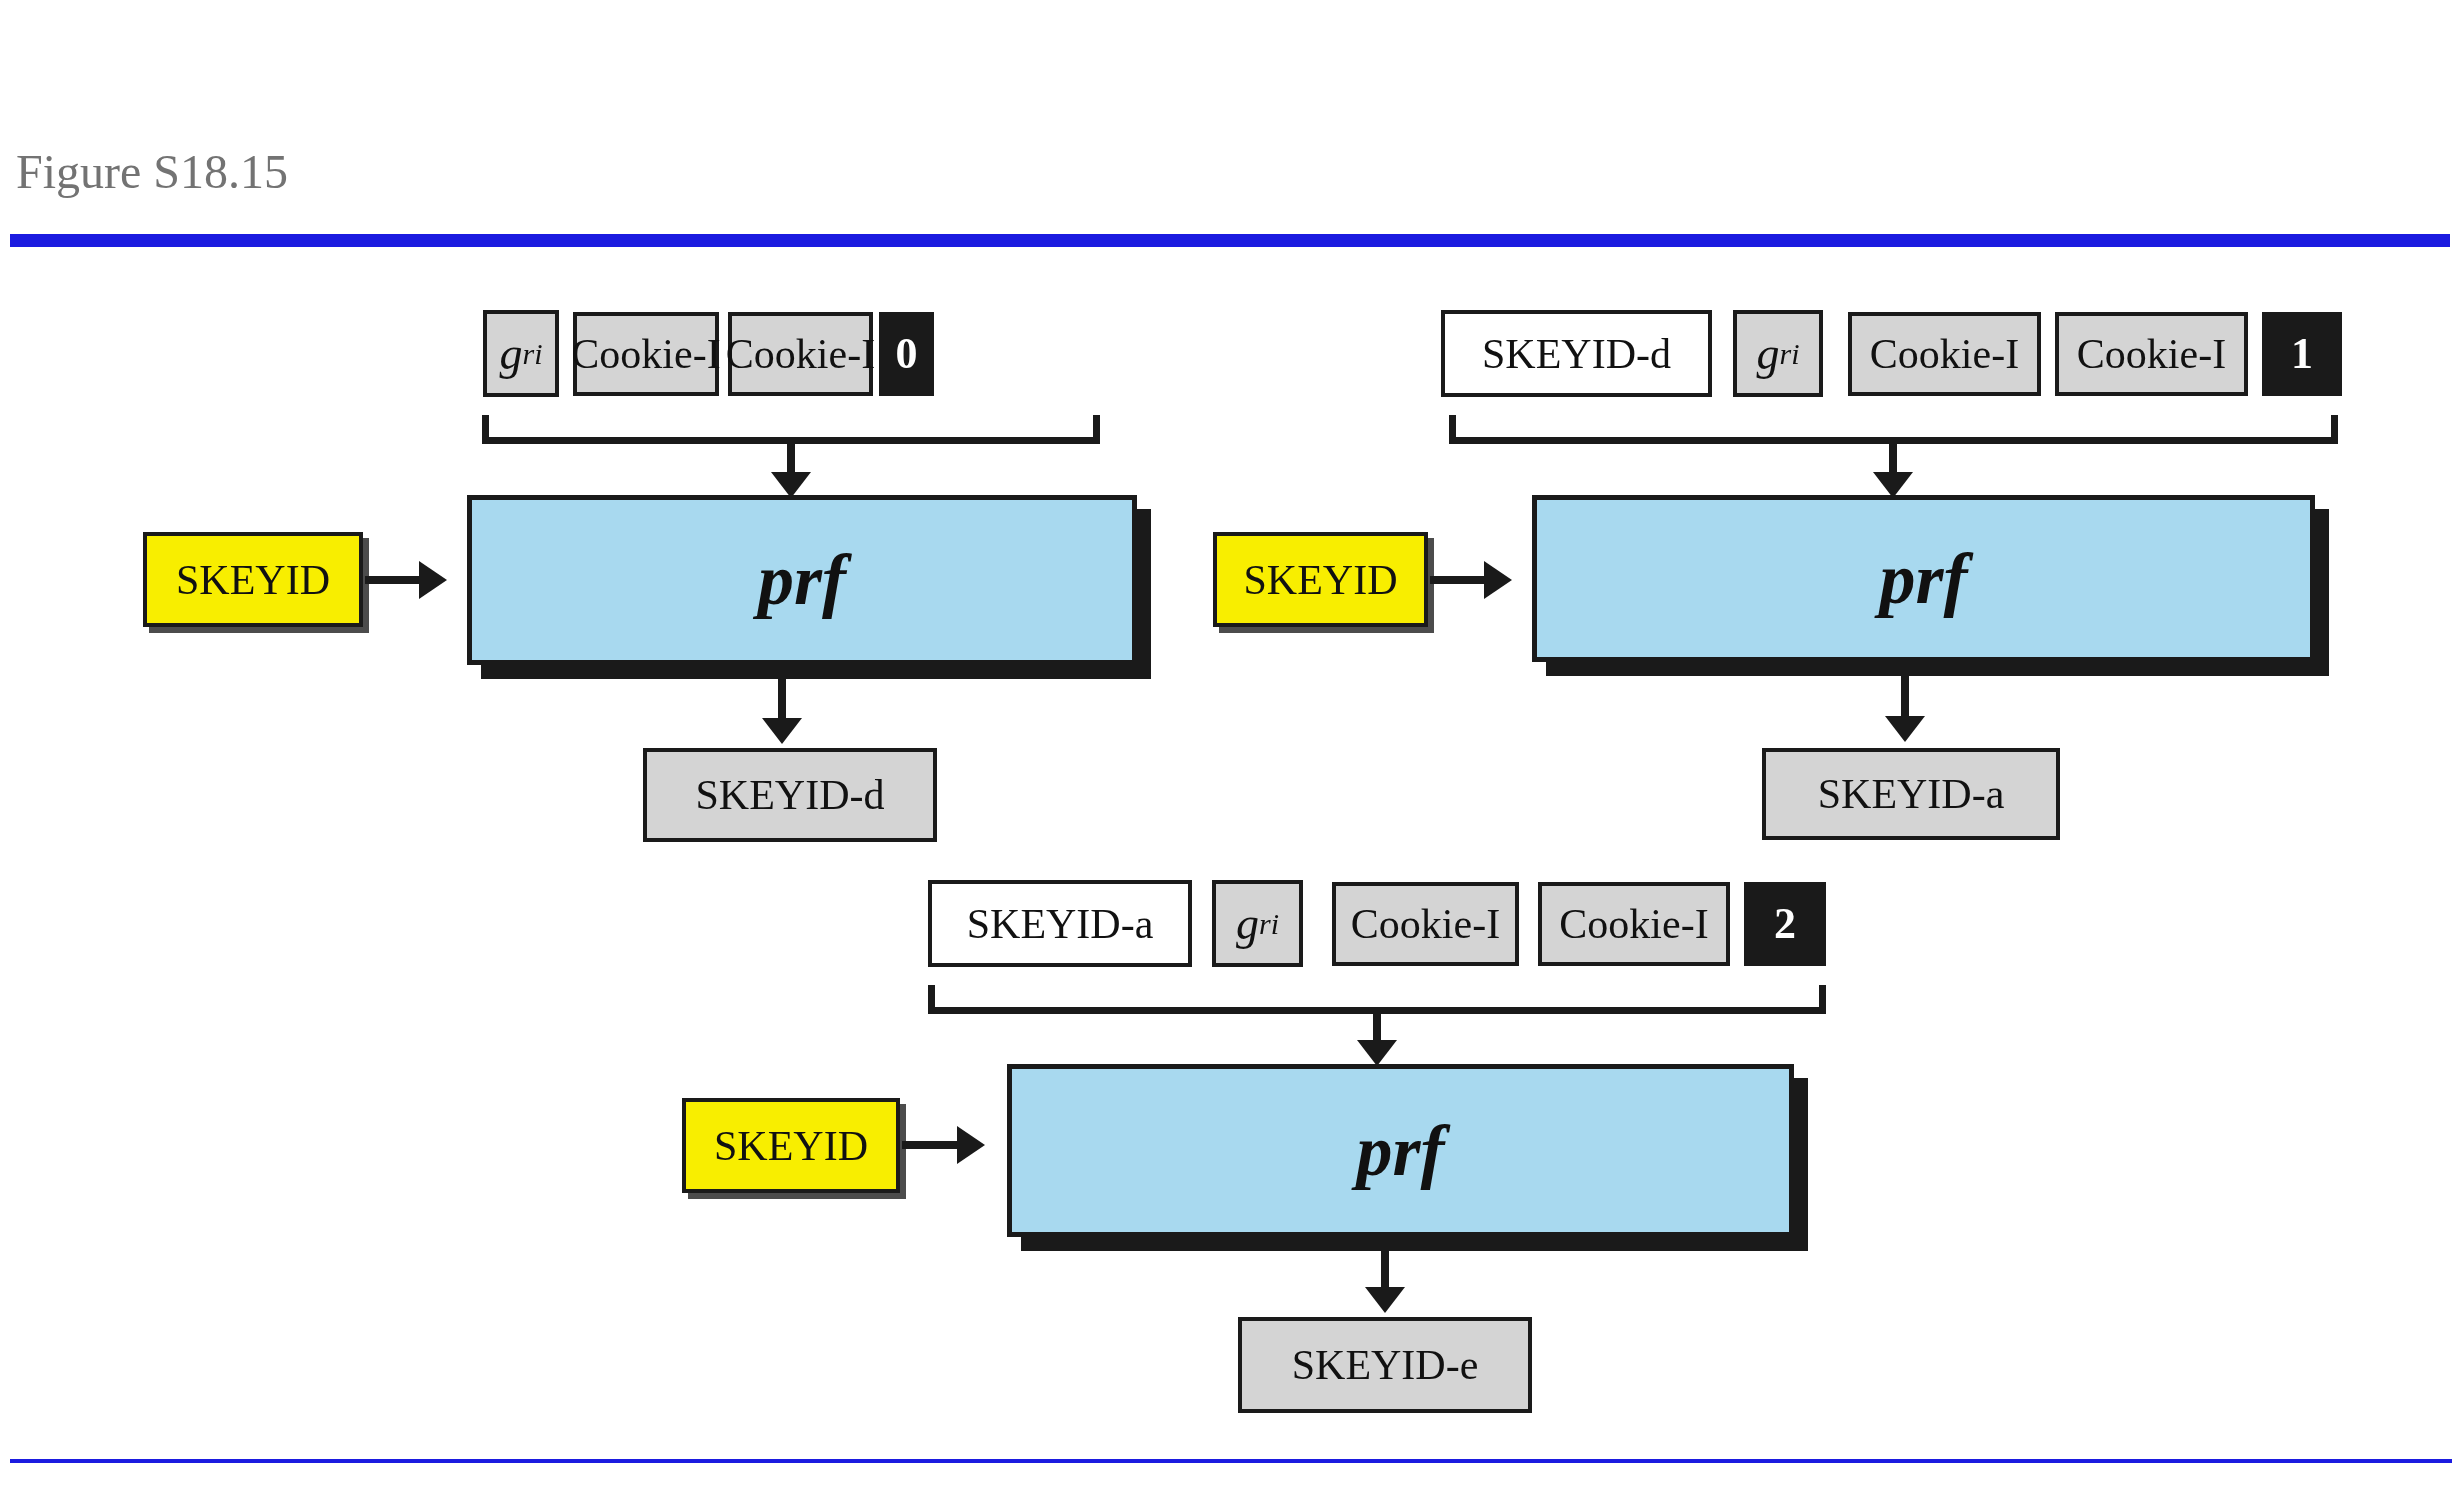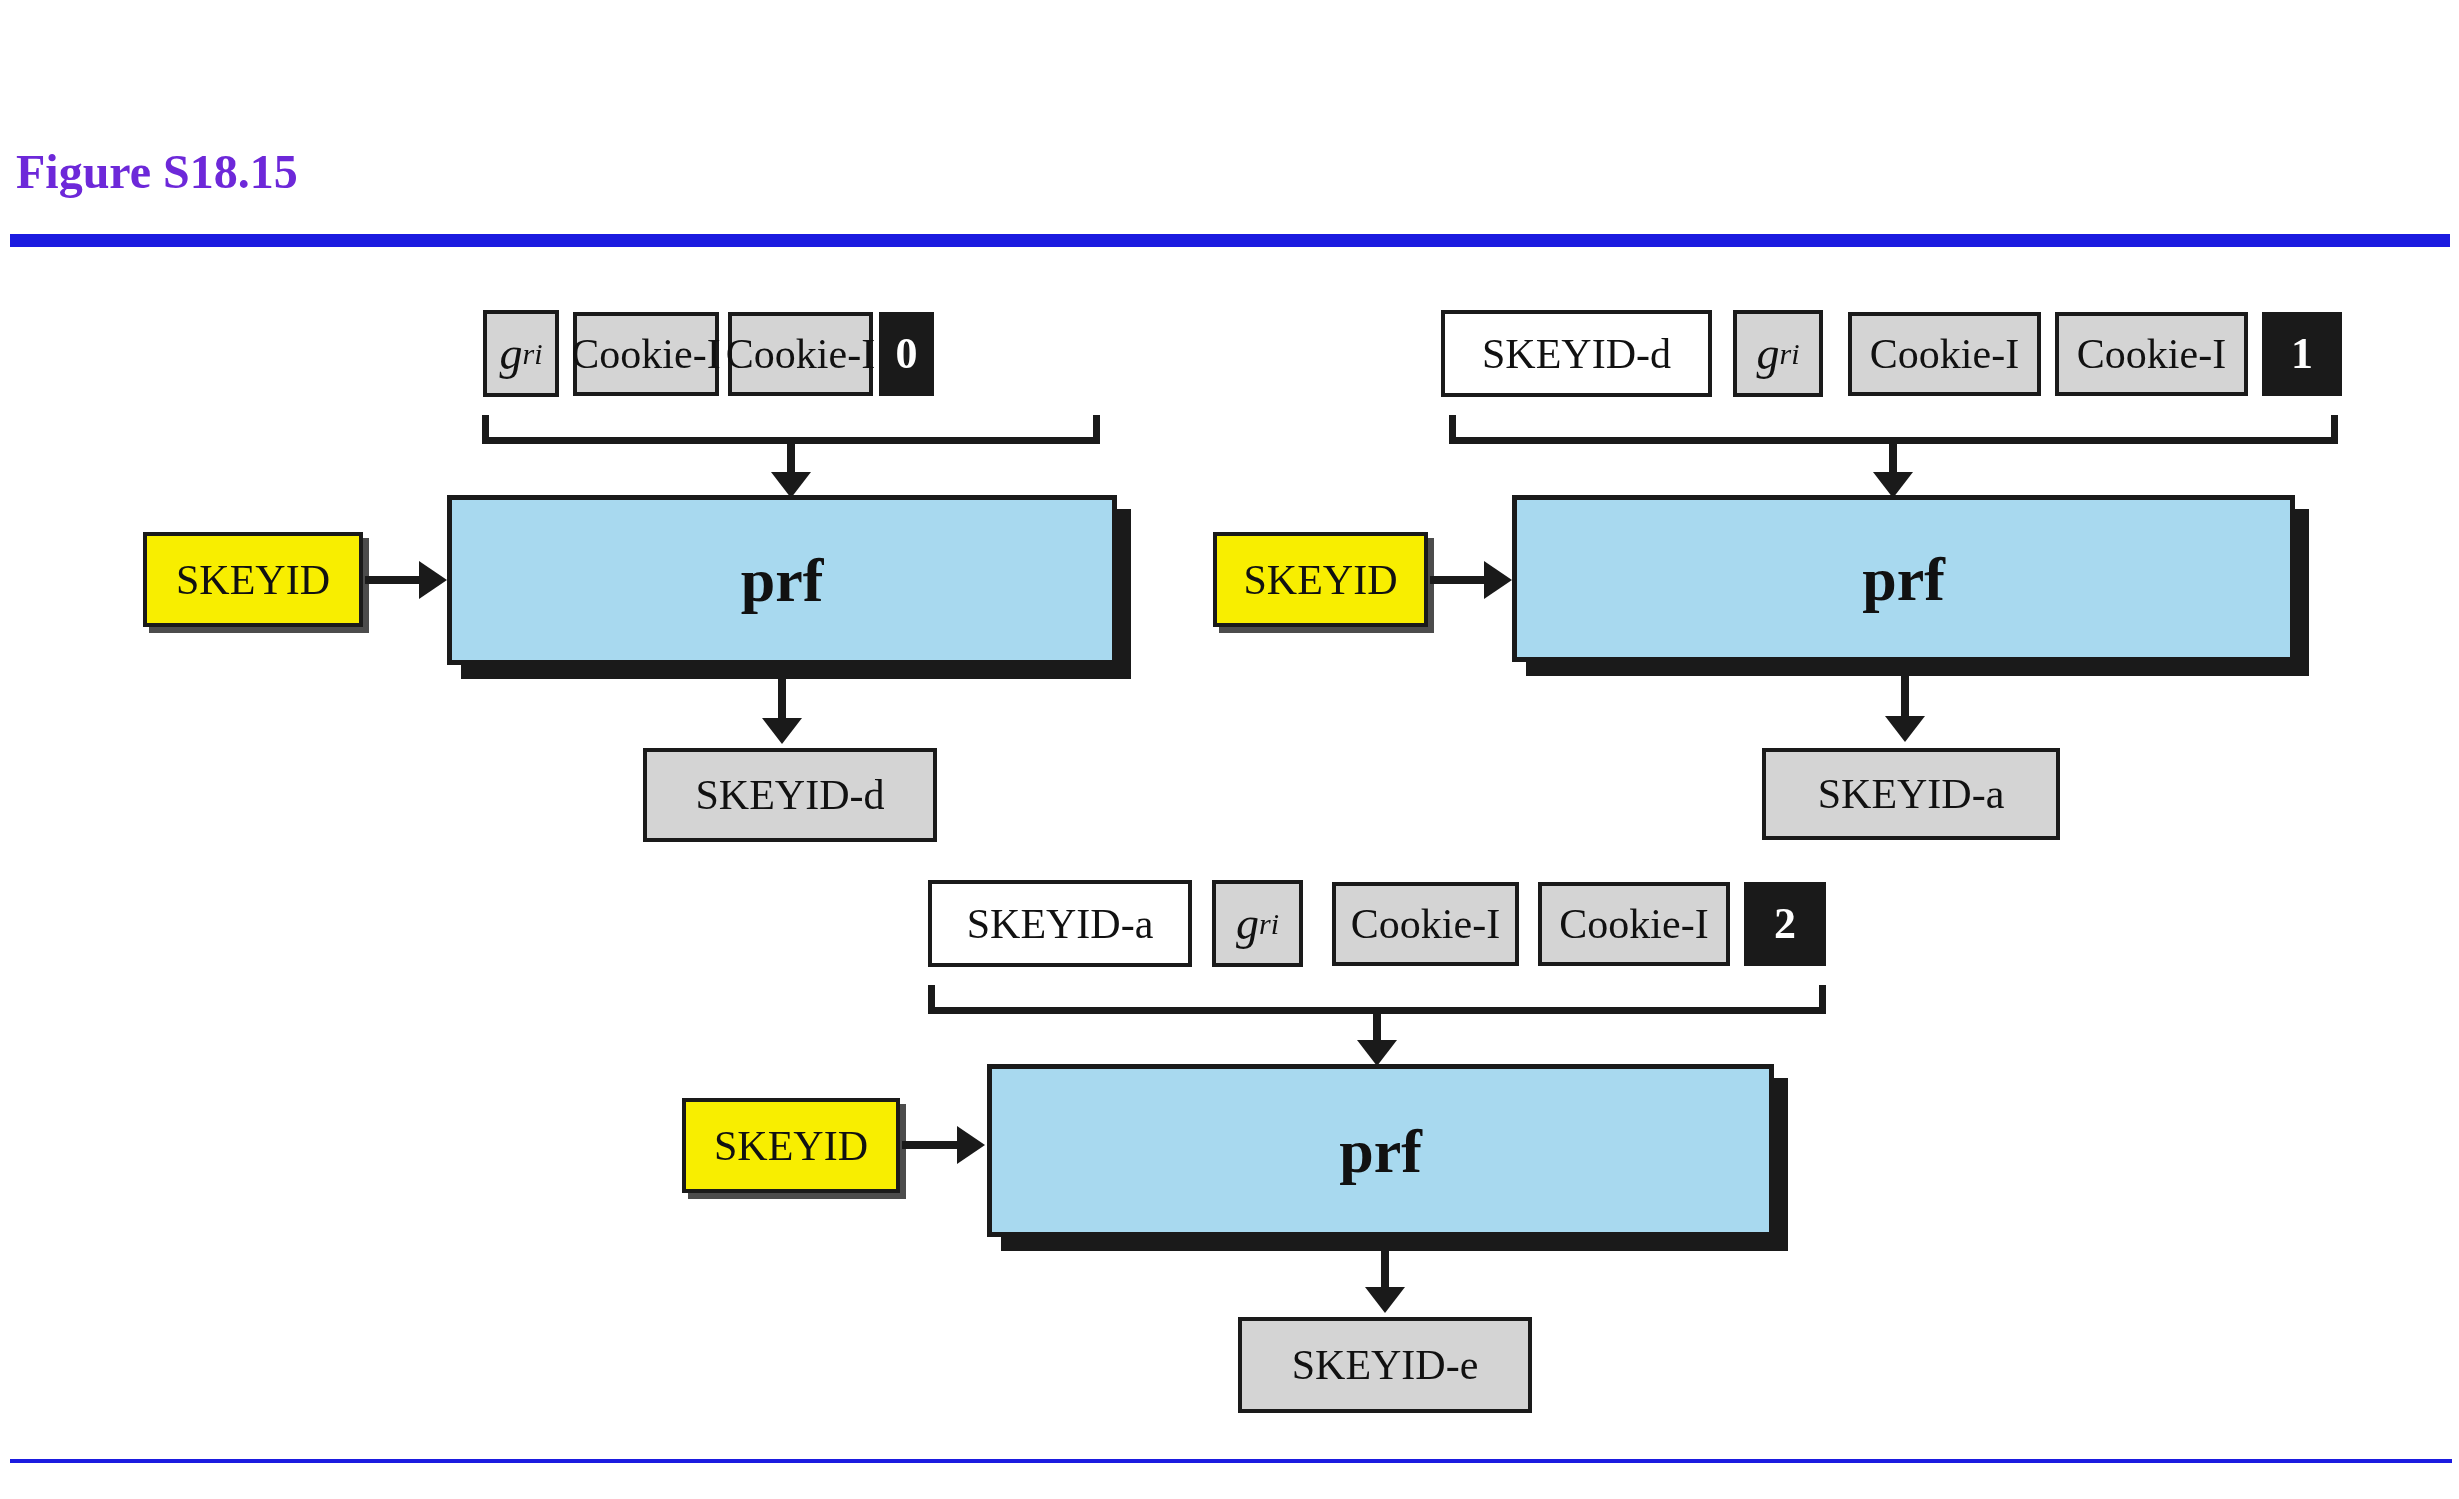--- a/index.html
+++ b/index.html
@@ -3,39 +3,39 @@
 <meta charset="utf-8">
 <style>
   html,body{margin:0;padding:0;background:#ffffff;}
   #canvas{
     position:relative;width:2459px;height:1499px;background:#ffffff;overflow:hidden;
     font-family:"Liberation Serif","DejaVu Serif",serif;color:#111;
   }
   
   #line1{position:absolute;left:24px;top:10px;font-size:48px;white-space:nowrap;}
   #line1 .num{color:#1b1be0;font-weight:bold;margin-right:30px;}
-  #fig-label{position:absolute;left:16px;top:144px;font-size:48px;font-weight:bold;color:#6d28d9;white-space:nowrap;}
+  #fig-label{position:absolute;left:16px;top:144px;font-size:48px;font-weight:normal;color:#737373;white-space:nowrap;}
   #fig-caption{position:absolute;left:560px;top:150px;font-size:45px;font-style:italic;white-space:nowrap;}
   .rule{position:absolute;background:#1b1be0;}
   #rule-top{left:10px;top:234px;width:2440px;height:13px;}
   #rule-bottom{left:10px;top:1459px;width:2442px;height:4px;}
 
   
   .box{
     position:absolute;box-sizing:border-box;border:4px solid #1a1a1a;
     display:flex;align-items:center;justify-content:center;
     font-size:42px;line-height:1;white-space:nowrap;
   }
   .gray{background:#d4d4d4;}
   .white{background:#ffffff;}
   .dark{background:#1a1a1a;color:#ffffff;font-weight:bold;font-size:44px;}
   .yellow{background:#f8ee00;box-shadow:6px 6px 0 rgba(45,45,45,0.85);}
   .prf{
     background:#a8d9ef;border-width:5px;box-shadow:14px 14px 0 #1a1a1a;
-    font-weight:bold;font-size:62px;
+    font-weight:bold;font-style:italic;font-size:72px;margin-left:20px;
   }
   .gbase{font-style:italic;font-size:46px;}
   .gsup{font-style:italic;font-size:30px;vertical-align:super;line-height:0;}
   
   .bracket{
     position:absolute;box-sizing:border-box;
     border-left:7px solid #1a1a1a;border-right:7px solid #1a1a1a;border-bottom:7px solid #1a1a1a;
   }
   .vstem{position:absolute;width:8px;background:#1a1a1a;}
   .vhead{position:absolute;width:0;height:0;

